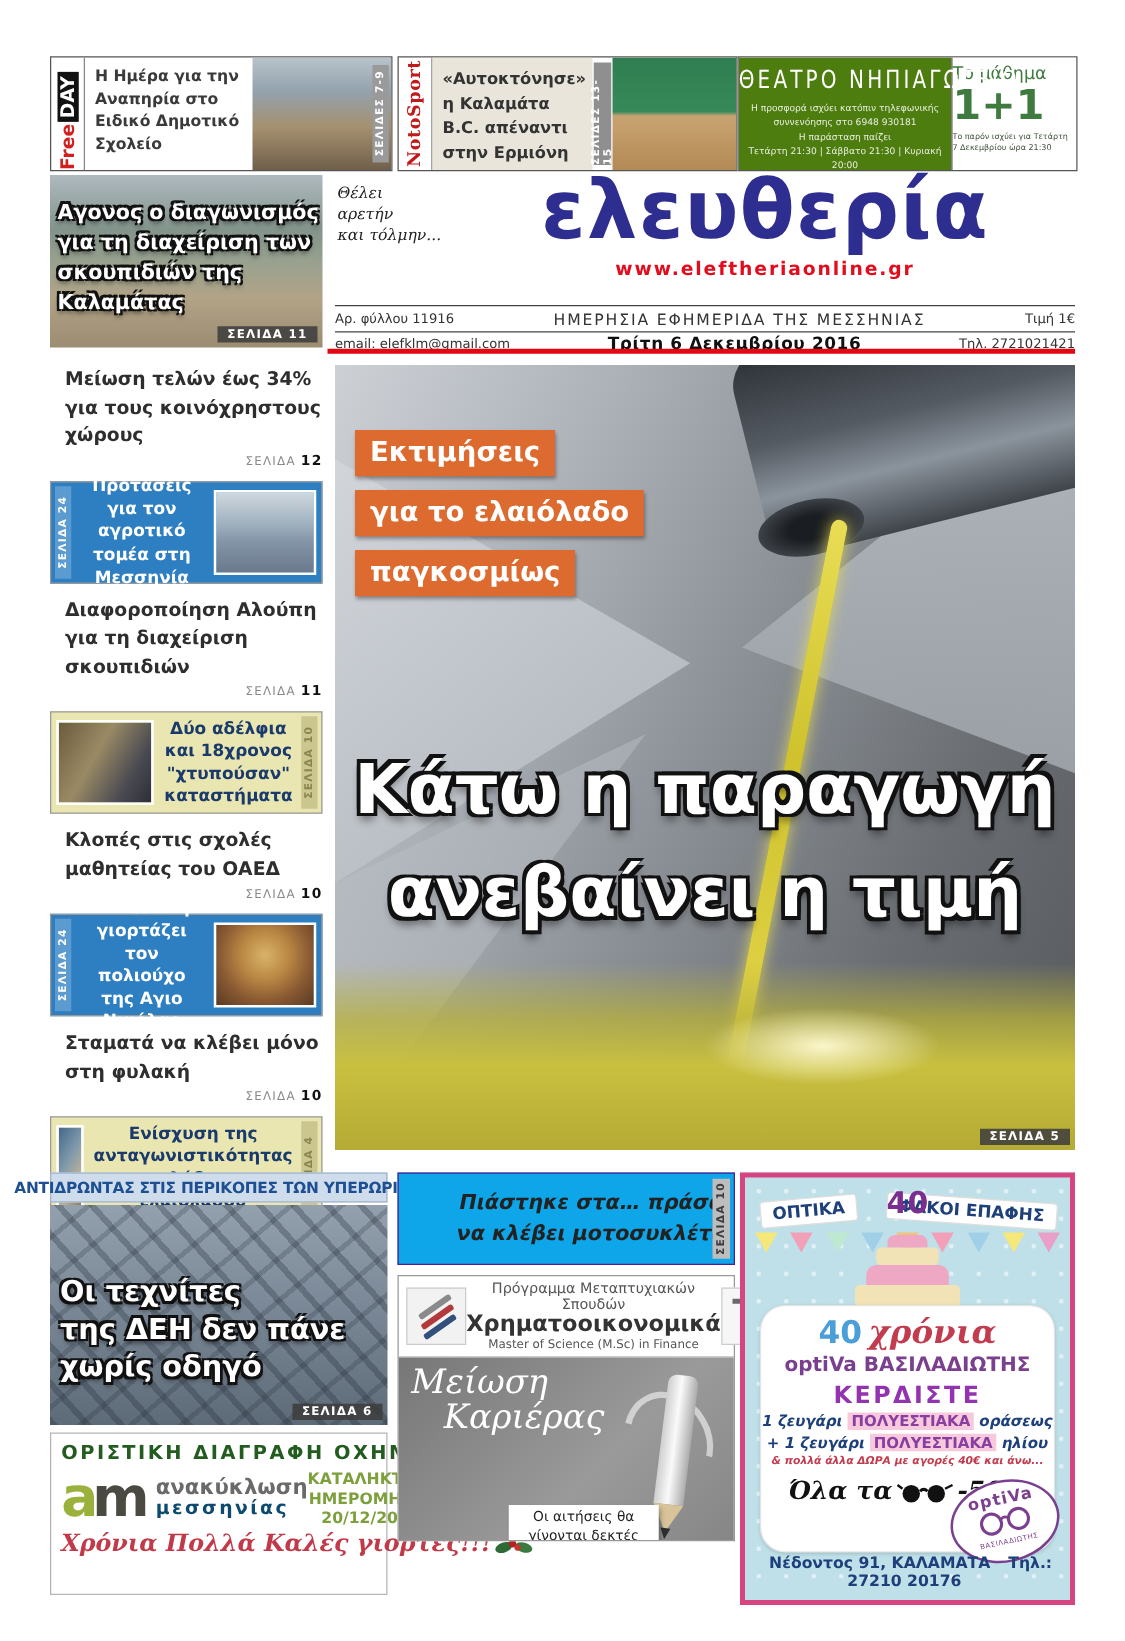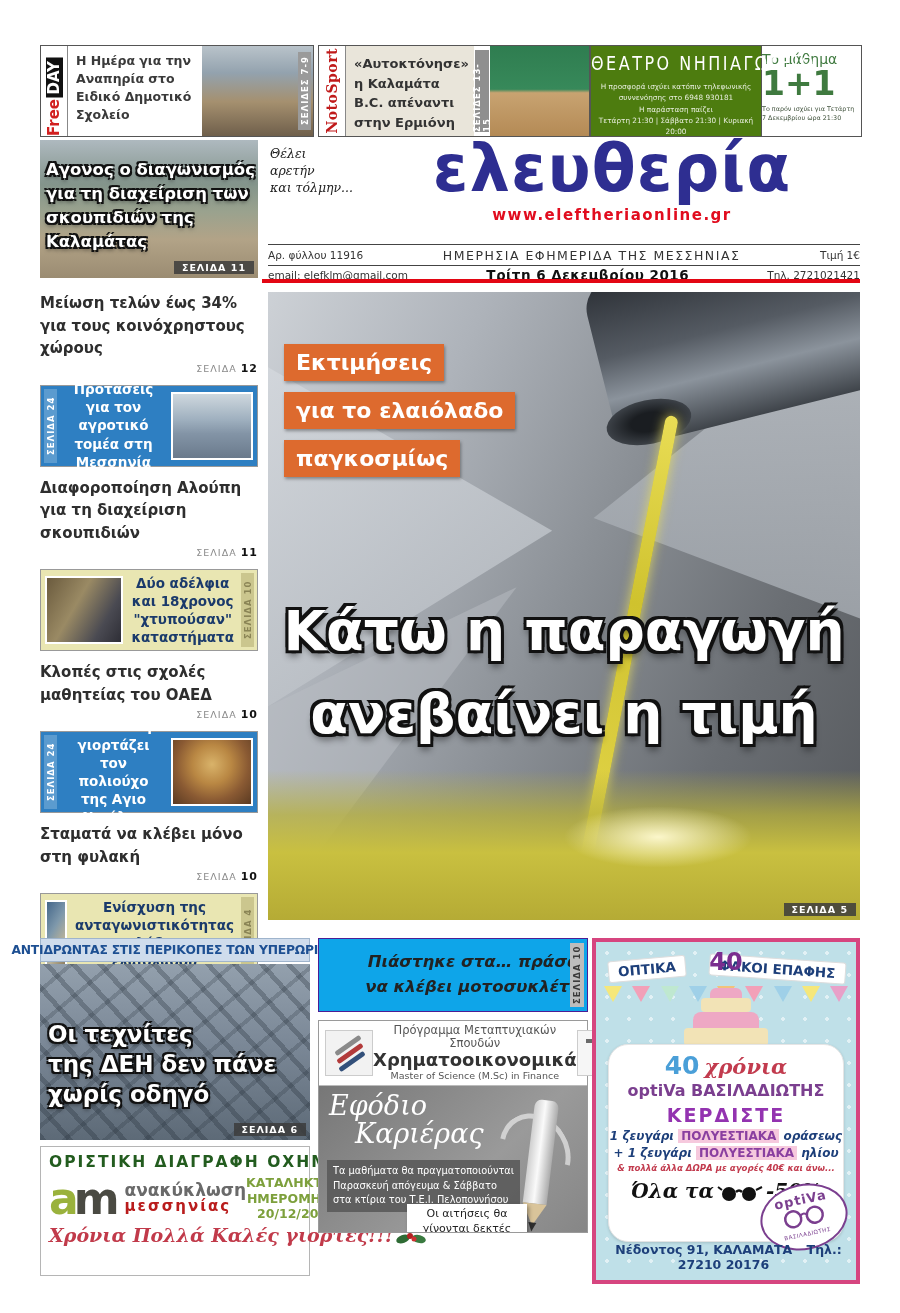--- a/index.html
+++ b/index.html
@@ -55,21 +55,21 @@
         font-weight:bold;font-size:15px;letter-spacing:1.5px;}
   .mast-rule{position:absolute;left:0;right:0;height:1px;background:#444;}
   .mast-row{position:absolute;left:0;right:0;display:flex;justify-content:space-between;align-items:center;font-size:10.5px;color:#333;}
   .mast-sub{font-size:12.5px;letter-spacing:1.5px;color:#333;}
   .mast-date{font-size:13.5px;font-weight:bold;color:#111;letter-spacing:.5px;}
   .red-rule{position:absolute;left:262px;top:279px;width:598px;height:4px;background:#e30613;}
 
   
   .sidebar{position:absolute;left:40px;top:292px;width:218px;}
   .side-text{margin-bottom:10px;}
-  .side-text-body{font-size:15px;font-weight:bold;color:#2e2e2e;line-height:1.5;}
+  .side-text-body{font-size:15px;font-weight:bold;color:#2e2e2e;line-height:1.5;margin-left:12px;}
   .side-page{text-align:right;font-size:9.5px;color:#8a8a8a;letter-spacing:1px;margin-top:2px;}
   .side-page .num{color:#111;font-weight:bold;font-size:11px;}
   .side-box{position:relative;height:80px;margin-bottom:10px;display:flex;align-items:center;border:1px solid #999;}
   .side-box.blue{background:#2e7fc2;}
   .side-box.yellow{background:#e9e6b2;}
   .box-strip{width:13px;align-self:stretch;margin:3px;color:#fff;background:rgba(255,255,255,.22);}
   .box-strip.olive{background:#cbc68e;color:#8a8455;}
   .box-text{flex:1;text-align:center;font-size:13.5px;font-weight:bold;line-height:1.35;padding:0 4px;}
   .box-text.white{color:#fff;}
   .box-text.navy{color:#1a3a6b;}
@@ -114,21 +114,21 @@
       repeating-linear-gradient(-40deg,rgba(35,45,55,.22) 0 4px,transparent 4px 26px);}
   .dei-headline{position:absolute;left:8px;top:56px;font-size:23px;font-weight:bold;line-height:1.3;}
   .recycle{margin-top:6px;border:1px solid #b5b5b5;padding:6px 8px 4px;position:relative;height:118px;background:#fff;}
   .rec-title{text-align:center;color:#235c1f;font-weight:bold;font-size:15.5px;letter-spacing:2px;white-space:nowrap;}
   .rec-row{display:flex;align-items:center;margin-top:4px;}
   .rec-mark{font-weight:bold;font-size:44px;line-height:.8;letter-spacing:-5px;}
   .rec-mark .a{color:#9ab23c;}
   .rec-mark .m{color:#4a4a42;}
   .rec-words{margin-left:10px;line-height:1.05;}
   .rec-w1{color:#6a6a6a;font-weight:bold;font-size:17px;}
-  .rec-w2{color:#b91c1c;font-weight:bold;font-size:15px;letter-spacing:2px;}
+  .rec-w2{color:#0c4a6e;font-weight:bold;font-size:15px;letter-spacing:2px;}
   .rec-deadline{margin-left:auto;text-align:center;color:#7da03c;font-weight:bold;font-size:12.5px;line-height:1.25;}
   .rec-greet{margin-top:2px;font-family:"DejaVu Serif",serif;font-style:italic;font-weight:bold;
              color:#c13a4a;font-size:19px;white-space:nowrap;}
   .holly{vertical-align:-4px;margin-left:2px;}
 
   .col-mid{left:318px;width:270px;}
   .moto{position:relative;height:72px;background:#0ea5e9;border:1px solid #4c1d95;display:flex;align-items:center;padding-left:40px;}
   .moto-text{flex:1;text-align:center;font-size:16.5px;font-weight:bold;font-style:italic;color:#222;line-height:1.5;}
   .moto-strip{position:absolute;right:3px;top:4px;bottom:4px;width:14px;background:#bdbdbd;color:#3a3a3a;}
   .finance{margin-top:8px;border:1px solid #9a9a9a;background:#fff;}
@@ -174,21 +174,21 @@
   .bunting{position:absolute;top:44px;left:8px;right:8px;display:flex;justify-content:space-between;}
   .bunting i{width:0;height:0;border-left:9px solid transparent;border-right:9px solid transparent;border-top:16px solid #ccc;}
   .cake{position:absolute;left:50%;top:42px;transform:translateX(-50%);width:84px;height:62px;}
   .cake .t1{position:absolute;bottom:0;left:0;width:84px;height:18px;background:#f2e3b6;border-radius:4px;}
   .cake .t2{position:absolute;bottom:18px;left:9px;width:66px;height:16px;background:#eea8c4;border-radius:8px 8px 0 0;}
   .cake .t3{position:absolute;bottom:34px;left:17px;width:50px;height:14px;background:#f2e3b6;border-radius:4px;}
   .cake .t4{position:absolute;bottom:48px;left:26px;width:32px;height:10px;background:#eea8c4;border-radius:6px 6px 0 0;}
   .opt-card{position:absolute;left:12px;right:12px;top:102px;bottom:38px;background:#fff;border:1px solid #e5e5e5;
             border-radius:20px;text-align:center;padding-top:6px;box-shadow:0 1px 3px rgba(0,0,0,.15);}
   .oc-40{color:#4a9fd8;font-weight:bold;font-size:25px;}
-  .oc-xronia{color:#c23b4e;font-family:"DejaVu Serif",serif;font-style:italic;font-weight:bold;font-size:21px;}
+  .oc-xronia{color:#c23b4e;font-family:"DejaVu Serif",serif;font-style:italic;font-weight:bold;font-size:26px;}
   .oc-brand{color:#7b3f8f;font-weight:bold;font-size:16px;margin-top:1px;}
   .oc-win{color:#9333b0;font-weight:bold;font-size:19px;letter-spacing:2px;margin-top:4px;}
   .oc-line{font-size:12px;font-weight:bold;font-style:italic;color:#1d3f7a;margin-top:3px;}
   .hl{background:#f6c9dd;color:#8a3fa0;font-style:normal;padding:0 3px;}
   .oc-extra{font-size:8.6px;font-weight:bold;font-style:italic;color:#c23b4e;margin-top:3px;}
   .oc-ola{margin-top:6px;font-family:"DejaVu Serif",serif;font-style:italic;font-weight:bold;font-size:20px;color:#111;}
   .oc-ola svg{vertical-align:-4px;margin:0 3px;}
   .opt-logo{position:absolute;right:8px;bottom:30px;width:88px;height:66px;background:#fff;border:2px solid #7b3f8f;
             border-radius:50%;transform:rotate(-12deg);text-align:center;padding-top:6px;box-sizing:border-box;}
   .opt-logo .b{color:#7b3f8f;font-weight:bold;font-size:13px;letter-spacing:1px;}
@@ -397,30 +397,25 @@
           <div class="fin-h2">Χρηματοοικονομικά</div>
           <div class="fin-h3">Master of Science (M.Sc) in Finance</div>
         </div>
         <div class="tei-logo">
             <i></i>
             <i></i>
           </div>
       </div>
       <div class="fin-body">
         <div class="fin-title">
-          <div>Εφόδιο</div>
+          <div>Μείωση</div>
           <div class="ind">Καριέρας</div>
         </div>
         <div class="swirl"></div>
         <div class="pencil"></div>
-        <div class="fin-chip">
-          <div>Τα μαθήματα θα πραγματοποιούνται</div>
-          <div>Παρασκευή απόγευμα &amp; Σάββατο</div>
-          <div>στα κτίρια του Τ.Ε.Ι. Πελοποννήσου</div>
-        </div>
         <div class="fin-apply">
           <div>Οι αιτήσεις θα γίνονται δεκτές</div>
 
         </div>
       </div>
     </div>
   </div>
 
   <div class="col-optiva" style="top:938px;">
     <div class="opt-pill l">ΟΠΤΙΚΑ</div>

